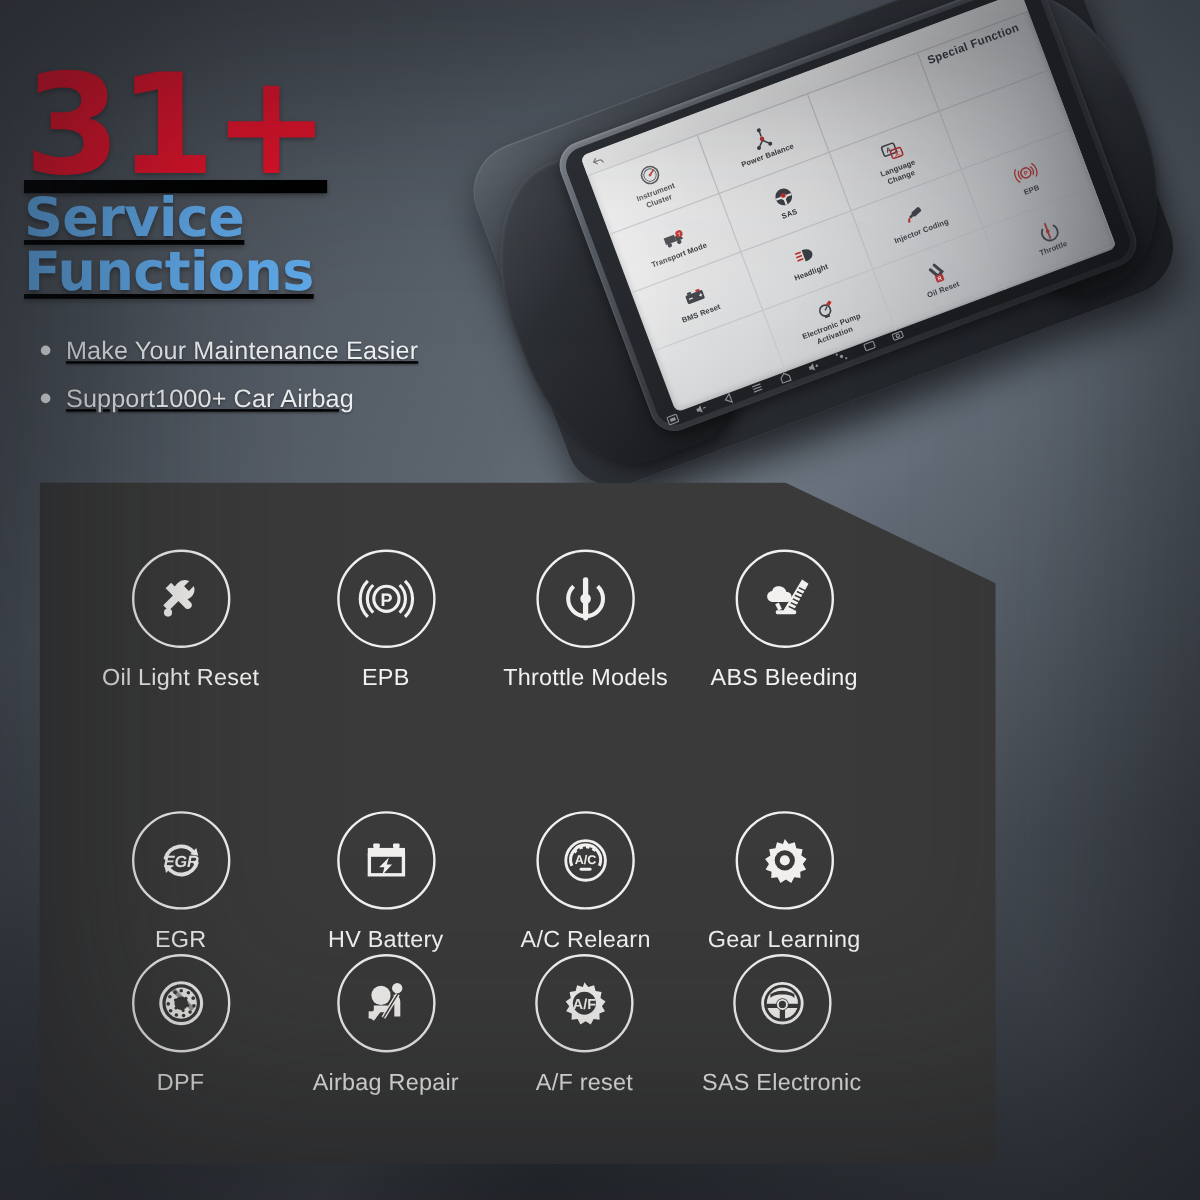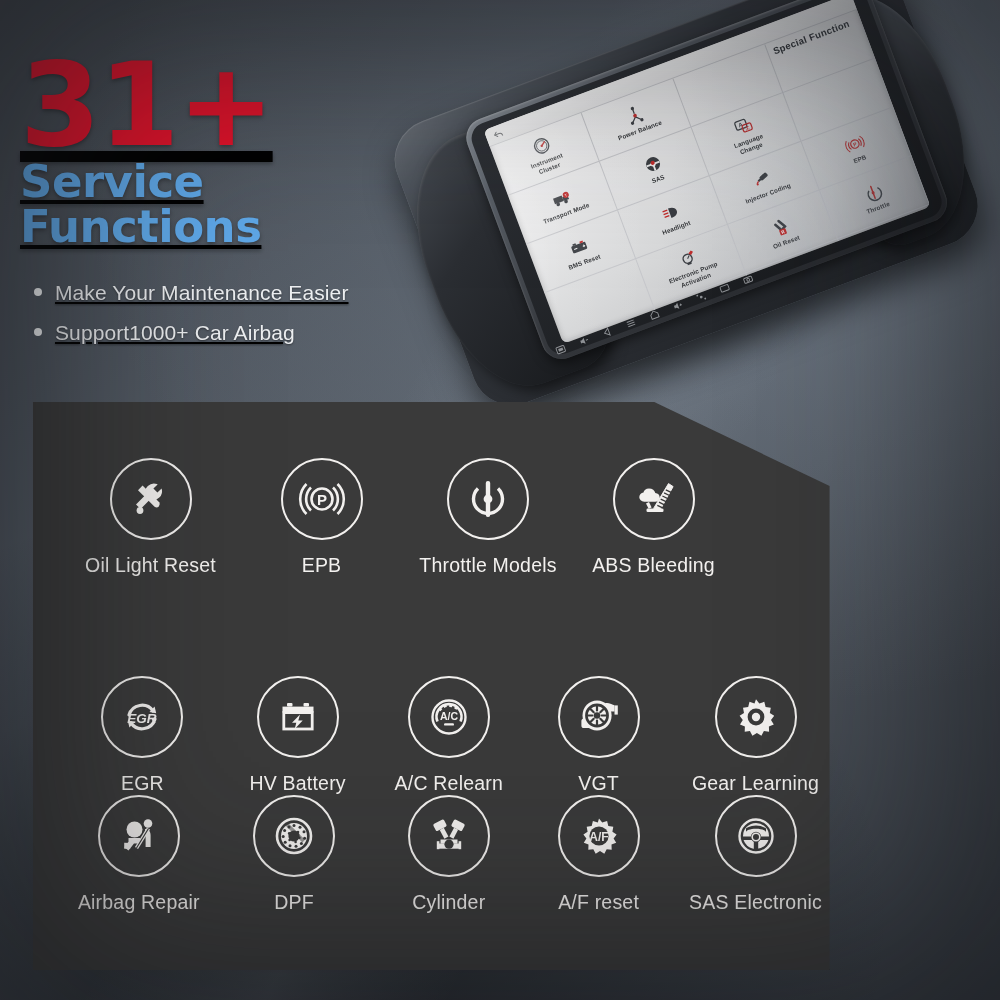--- a/index.html
+++ b/index.html
@@ -505,66 +505,32 @@
             <svg viewBox="0 0 48 48">
               <circle cx="24" cy="24" r="16.5" fill="none" stroke="#f2f0ee" stroke-width="2.4"></circle>
               <path d="M12.5 28.5a12.5 12.5 0 1 1 23 0" fill="none" stroke="#f2f0ee" stroke-width="2.6"></path>
               <path d="M14.5 17.5a11.8 11.8 0 0 1 19 0" fill="none" stroke="#f2f0ee" stroke-width="2.4" stroke-dasharray="3 2.6"></path>
               <rect x="19" y="30.2" width="10" height="2.4" rx="1.2" fill="#f2f0ee"></rect>
               <text x="24" y="26.8" font-size="10.5" font-weight="bold" text-anchor="middle" fill="#f2f0ee" font-family="Liberation Sans, sans-serif">A/C</text>
             </svg>
           </div>
           <div class="flabel">A/C Relearn</div>
         </div>
-        <div class="fitem" style="width: 164px;">
-          <div class="fcircle">
-            <svg viewBox="0 0 48 48">
-              <g fill="#f2f0ee">
-                <path d="M30 10c5.5 0 9.5 2.4 9.5 2.4v6.2H33V14z"></path>
-                <path d="M39.5 12.4h3.3v9.2h-3.3z"></path>
-                <path d="M9 25.5h6.5v9.5H9a2.6 2.6 0 0 1-2.6-2.6v-4.3A2.6 2.6 0 0 1 9 25.5z"></path>
-                <path d="M36.6 22.5c0 8.4-6.5 15-14.6 15S7.5 30.9 7.5 22.5s6.5-15 14.6-15 14.5 6.6 14.5 15z"></path>
-              </g>
-              <circle cx="22" cy="22.5" r="10.6" fill="none" stroke="#3a3a3a" stroke-width="2.6"></circle>
-              <circle cx="22" cy="22.5" r="3.3" fill="#3a3a3a"></circle>
-              <g stroke="#3a3a3a" stroke-width="2.2" stroke-linecap="round">
-                <path d="M22 12.4v5M22 27.6v5M12.3 22.5h5M26.7 22.5h5M15.2 15.7l3.5 3.5M25.3 25.8l3.5 3.5M28.8 15.7l-3.5 3.5M18.7 25.8l-3.5 3.5"></path>
-              </g>
-            </svg>
-          </div>
-          <div class="flabel">VGT</div>
-        </div>
         <div class="fitem" style="width: auto; min-width: 165px;">
           <div class="fcircle">
             <svg viewBox="0 0 48 48">
               <path fill="#f2f0ee" d="M24 6.2l3.3 4.2 5-1.6 1.3 5.1 5.2.8-1 5.2 4.4 2.9-3.2 4.2 2.8 4.5-4.9 1.9.2 5.3-5.2-.6-2.5 4.7-4.5-2.8-4.5 2.8-2.5-4.7-5.2.6.2-5.3-4.9-1.9 2.8-4.5-3.2-4.2 4.4-2.9-1-5.2 5.2-.8 1.3-5.1 5 1.6z"></path>
               <circle cx="24" cy="24" r="8.4" fill="#3a3a3a"></circle>
               <circle cx="24" cy="24" r="4.2" fill="#f2f0ee"></circle>
             </svg>
           </div>
           <div class="flabel">Gear Learning</div>
         </div>
       </div>
       <div class="frow r3">
-        <div class="fitem" style="width: 167px;">
-          <div class="fcircle">
-            <svg viewBox="0 0 48 48">
-              <g fill="#f2f0ee">
-                <circle cx="19.5" cy="17.5" r="8"></circle>
-                <circle cx="33" cy="11.5" r="4.3"></circle>
-                <path d="M30 17c3.6 0 5.6 2.4 5.6 6.2V35h-5V24z"></path>
-                <path d="M13.5 26h11.8v5.6H19l-5.5 7-4.3-3.4 4.3-5.5z"></path>
-                <path d="M9.2 30.8l6 .2v5.8H9.2z"></path>
-              </g>
-              <path d="M33.5 16.5L21.5 36" stroke="#f2f0ee" stroke-width="3.6" fill="none"></path>
-              <path d="M33.5 16.5L21.5 36" stroke="#3a3a3a" stroke-width="1.2" fill="none"></path>
-            </svg>
-          </div>
-          <div class="flabel">Airbag Repair</div>
-        </div>
         <div class="fitem" style="width: 175px;">
           <div class="fcircle">
             <svg viewBox="0 0 48 48">
               <circle cx="24" cy="24" r="17" fill="none" stroke="#f2f0ee" stroke-width="2.6"></circle>
               <circle cx="24" cy="24" r="13" fill="#f2f0ee"></circle>
               <circle cx="24" cy="24" r="5.6" fill="#3a3a3a"></circle>
               <g fill="#3a3a3a">
                 <circle cx="24" cy="13.6" r="1.5"></circle>
                 <circle cx="30" cy="15.3" r="1.5"></circle>
                 <circle cx="34" cy="19.8" r="1.5"></circle>
@@ -580,43 +546,35 @@
                 <circle cx="29.4" cy="25.8" r="1.3"></circle>
                 <circle cx="25.6" cy="30" r="1.3"></circle>
                 <circle cx="19.6" cy="28" r="1.3"></circle>
                 <circle cx="19.2" cy="21.4" r="1.3"></circle>
               </g>
               <path d="M15 13l2.6-2.6 17.4 17.4-2.6 2.6z" fill="#3a3a3a" opacity=".5"></path>
             </svg>
           </div>
           <div class="flabel">DPF</div>
         </div>
-        <div class="fitem" style="width: 166px;">
+        <div class="fitem" style="width: 167px;">
           <div class="fcircle">
             <svg viewBox="0 0 48 48">
               <g fill="#f2f0ee">
-                <g transform="rotate(-28 17 15)">
-                  <rect x="10" y="8.5" width="12" height="8" rx="1.6"></rect>
-                  <rect x="13.6" y="16.5" width="4.6" height="10"></rect>
-                </g>
-                <g transform="rotate(28 31 15)">
-                  <rect x="26" y="8.5" width="12" height="8" rx="1.6"></rect>
-                  <rect x="29.6" y="16.5" width="4.6" height="10"></rect>
-                </g>
-                <path d="M15.5 27.5h17v4.2h-17z"></path>
-                <path d="M13.8 31.5h20.4v5.2H13.8z"></path>
-              </g>
-              <circle cx="24" cy="32.2" r="4.6" fill="#3a3a3a"></circle>
-              <g fill="#f2f0ee">
-                <rect x="11.8" y="29.2" width="2.6" height="8"></rect>
-                <rect x="33.6" y="29.2" width="2.6" height="8"></rect>
-              </g>
-            </svg>
-          </div>
-          <div class="flabel">Cylinder</div>
+                <circle cx="19.5" cy="17.5" r="8"></circle>
+                <circle cx="33" cy="11.5" r="4.3"></circle>
+                <path d="M30 17c3.6 0 5.6 2.4 5.6 6.2V35h-5V24z"></path>
+                <path d="M13.5 26h11.8v5.6H19l-5.5 7-4.3-3.4 4.3-5.5z"></path>
+                <path d="M9.2 30.8l6 .2v5.8H9.2z"></path>
+              </g>
+              <path d="M33.5 16.5L21.5 36" stroke="#f2f0ee" stroke-width="3.6" fill="none"></path>
+              <path d="M33.5 16.5L21.5 36" stroke="#3a3a3a" stroke-width="1.2" fill="none"></path>
+            </svg>
+          </div>
+          <div class="flabel">Airbag Repair</div>
         </div>
         <div class="fitem" style="width: 164px;">
           <div class="fcircle">
             <svg viewBox="0 0 48 48">
               <path fill="#f2f0ee" d="M24 6.5l3.2 3.9 4.9-1.4 1.2 4.9 5 .8-.9 5 4.2 2.8-3 4 2.6 4.3-4.7 1.8.2 5.1-5-.5-2.4 4.5-4.3-2.7-4.3 2.7-2.4-4.5-5 .5.2-5.1-4.7-1.8 2.6-4.3-3-4 4.2-2.8-.9-5 5-.8 1.2-4.9 4.9 1.4z"></path>
               <circle cx="24" cy="24" r="9.6" fill="#3a3a3a"></circle>
               <text x="24" y="28.6" font-size="12" font-weight="bold" text-anchor="middle" fill="#f2f0ee" font-family="Liberation Sans, sans-serif">A/F</text>
             </svg>
           </div>
           <div class="flabel">A/F reset</div>

